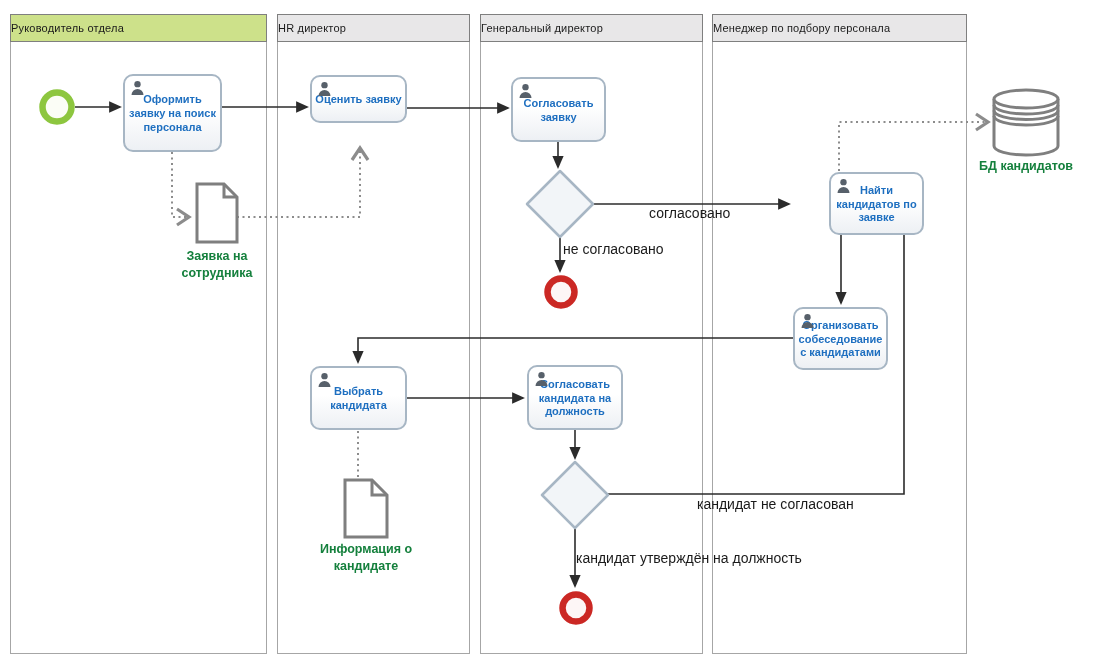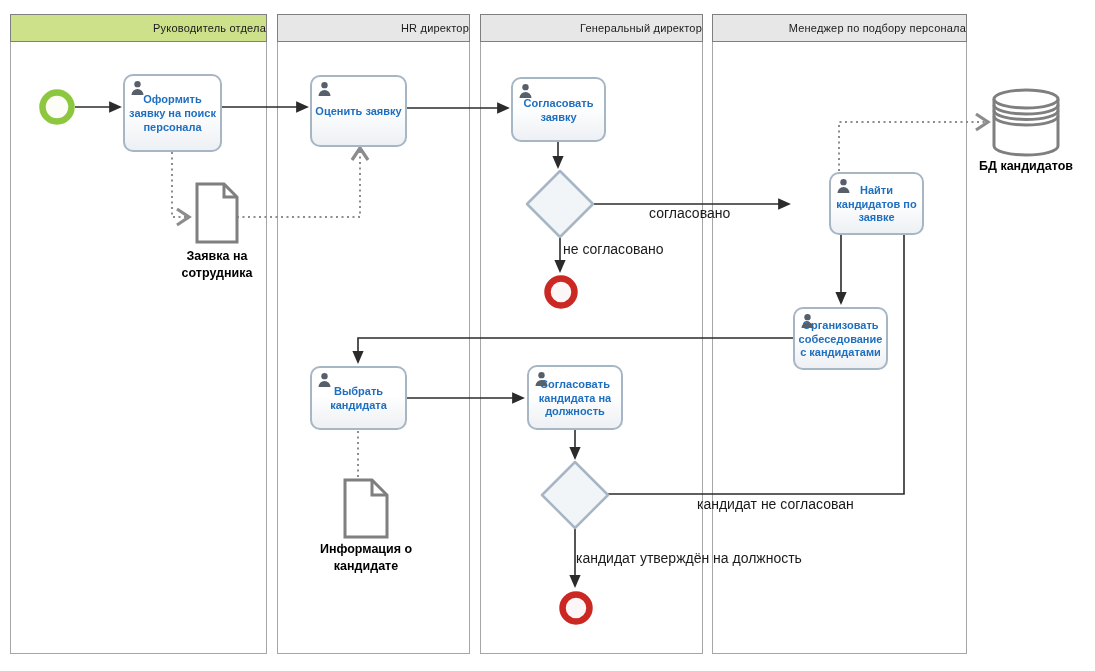--- a/index.html
+++ b/index.html
@@ -3,35 +3,35 @@
 <meta charset="utf-8">
 <style>
   html,body{margin:0;padding:0;background:#ffffff;}
   #canvas{
     position:relative;width:1095px;height:671px;background:#ffffff;
     font-family:"Liberation Sans", sans-serif;overflow:hidden;
   }
   
   .lane{position:absolute;top:14px;height:640px;border:1px solid #a6a6a6;background:#ffffff;box-sizing:border-box;}
   .lane-header{position:absolute;left:-1px;top:-1px;right:-1px;height:26px;border:1px solid #7f7f7f;
-    display:flex;align-items:center;justify-content:flex-end;box-sizing:content-box;padding-left:9px;}
+    display:flex;align-items:center;justify-content:flex-start;box-sizing:content-box;}
   .lane-header span{font-size:11px;color:#1a1a1a;letter-spacing:.2px;}
   .hdr-gray{background:#e8e7e8;}
   .hdr-green{background:#cde18a;}
   
   #wires{position:absolute;left:0;top:0;width:1095px;height:671px;}
   
   .task{position:absolute;border:2px solid #a7b6c4;border-radius:10px;
     background:linear-gradient(180deg,#ffffff 45%,#edf0f4 100%);
     display:flex;align-items:center;justify-content:center;box-sizing:border-box;}
   .task .tlabel{font-size:11px;font-weight:bold;color:#1e6fc0;text-align:center;line-height:1.27;padding:2px 3px 0 3px;}
   .person{position:absolute;left:5px;top:4px;fill:#57606a;}
   
   .edge-label{position:absolute;font-size:14px;color:#1a1a1a;white-space:nowrap;}
-  .artifact-label{position:absolute;font-size:12.5px;font-weight:bold;color:#000000;text-align:center;line-height:1.35;}
+  .artifact-label{position:absolute;font-size:12.5px;font-weight:bold;color:#15803d;text-align:center;line-height:1.35;}
 </style>
 </head>
 <body>
 
 <div id="canvas">
 
   <div class="lane" style="left:10px;width:257px;">
     <div class="lane-header hdr-green">
       <span>Руководитель отдела</span>
     </div>
@@ -108,21 +108,21 @@
   </svg>
 
   <div class="task" style="left:123px;top:74px;width:99px;height:78px;">
     <svg class="person" width="15" height="15" viewBox="0 0 16 16">
         <circle cx="8" cy="4.4" r="3.4"></circle>
         <path d="M1.6,16 a6.4,6.4 0 0,1 12.8,0 z"></path>
       </svg>
     <div class="tlabel">Оформить заявку на поиск персонала</div>
   </div>
 
-  <div class="task" style="left:310px;top:75px;width:97px;height:72px;">
+  <div class="task" style="left:310px;top:75px;width:97px;height:48px;">
     <svg class="person" width="15" height="15" viewBox="0 0 16 16">
         <circle cx="8" cy="4.4" r="3.4"></circle>
         <path d="M1.6,16 a6.4,6.4 0 0,1 12.8,0 z"></path>
       </svg>
     <div class="tlabel">Оценить заявку</div>
   </div>
 
   <div class="task" style="left:511px;top:77px;width:95px;height:65px;justify-content:flex-end;">
     <svg class="person" width="15" height="15" viewBox="0 0 16 16">
         <circle cx="8" cy="4.4" r="3.4"></circle>

